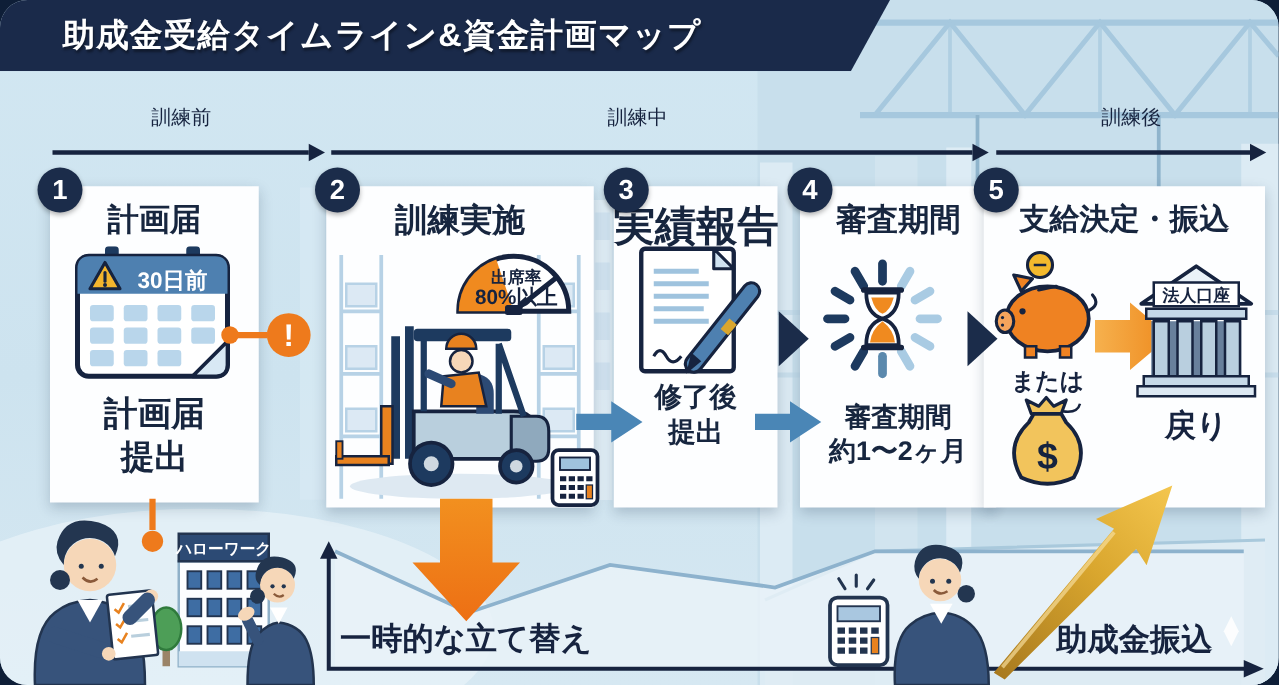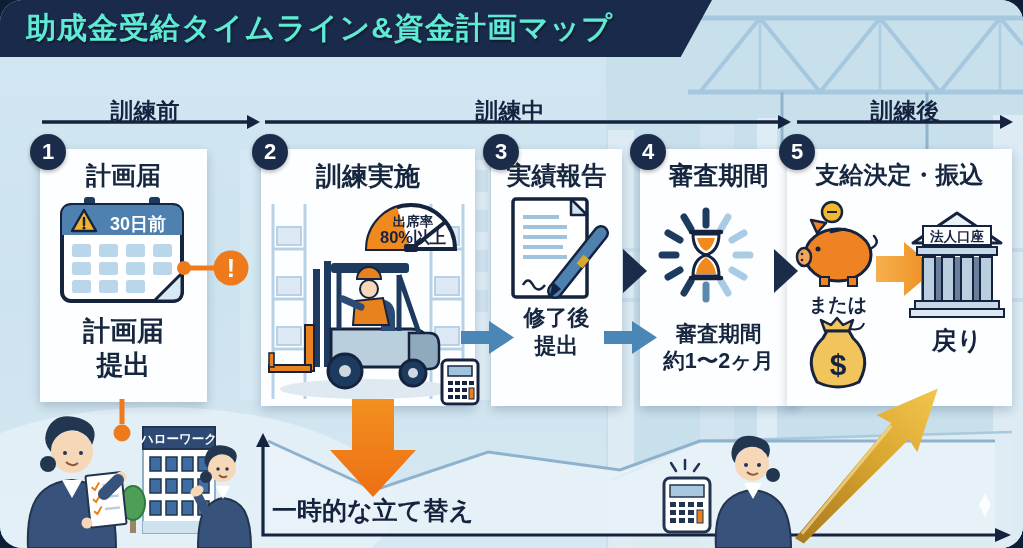--- a/index.html
+++ b/index.html
@@ -5,23 +5,23 @@
   html,body{margin:0;padding:0;background:#0e1e37;}
   .stage{position:relative;width:1023px;height:548px;background:#0e1e37;font-family:"Liberation Sans",sans-serif;overflow:hidden;}
   .content{position:absolute;inset:0;border-radius:22px;overflow:hidden;
     background:linear-gradient(180deg,#d2e7f2 0%,#cde3ef 55%,#d6e8f2 100%);}
   svg{display:block;}
   svg text{font-family:"Liberation Sans",sans-serif;font-weight:bold;}
   .layer{position:absolute;inset:0;width:1023px;height:548px;}
   #bg{z-index:1;} #scene{z-index:2;} #fg{z-index:6;pointer-events:none;}
   .banner{position:absolute;left:0;top:0;width:712px;height:57px;background:#1a2a4a;z-index:4;
     clip-path:polygon(0 0,100% 0,95.6% 100%,0 100%);display:flex;align-items:center;}
-  .banner-title{color:#5eead4;font-weight:bold;font-size:30px;letter-spacing:1px;padding-left:26px;
-    text-shadow:1px 2px 2px rgba(0,0,0,.4);white-space:nowrap;}
-  .phase{position:absolute;top:96px;transform:translateX(-50%);font-size:23px;font-weight:bold;color:#16233f;z-index:3;white-space:nowrap;}
+  .banner-title{color:#ffffff;font-weight:bold;font-size:26px;letter-spacing:1px;padding-left:26px;
+    text-shadow:1px 2px 2px rgba(0,0,0,.4);white-space:nowrap;margin-left:24px;}
+  .phase{position:absolute;top:84px;transform:translateX(-50%);font-size:16px;font-weight:normal;color:#16233f;z-index:3;white-space:nowrap;}
   .card{position:absolute;background:#fdfeff;border-radius:0;box-shadow:0 4px 10px rgba(25,45,75,.22);z-index:3;}
   .badge{position:absolute;width:36px;height:36px;border-radius:50%;background:#1b2c4a;color:#fff;
     display:flex;align-items:center;justify-content:center;font-size:22px;font-weight:bold;z-index:5;
     box-shadow:0 2px 4px rgba(0,0,0,.3);}
   .card-title{text-align:center;font-weight:bold;color:#17263f;margin-top:10px;white-space:nowrap;}
   .caption{position:absolute;width:100%;text-align:center;font-weight:bold;color:#17263f;line-height:1.25;}
   .icon-svg{position:absolute;}
   .floor-label{position:absolute;font-weight:bold;color:#16233f;z-index:4;white-space:nowrap;}
 </style>
 </head>
@@ -248,21 +248,21 @@
         <path d="M106,100 A44,44 0 0 1 136,58.5 L150,100 Z" fill="#f08a1f"></path>
         <path d="M150,100 L183,74" stroke="#16233f" stroke-width="4" stroke-linecap="round"></path>
         <rect x="143" y="95" width="14" height="8" rx="2" fill="#16233f"></rect>
         <text x="152" y="77" font-size="13.5" fill="#16233f" text-anchor="middle">出席率</text>
         <text x="152" y="94" font-size="16.5" fill="#16233f" text-anchor="middle">80%以上</text>
       </g>
     </svg>
   </div>
 
   <div class="card" style="left:491px;top:149px;width:131px;height:257px;">
-    <div class="card-title" style="font-size:25px;">実績報告</div>
+    <div class="card-title" style="font-size:33px;">実績報告</div>
     <svg class="icon-svg" style="left:12px;top:46px;" width="108" height="108" viewBox="0 0 108 108">
       <rect x="10" y="4" width="74" height="98" rx="3" fill="#ffffff" stroke="#16233f" stroke-width="3.5"></rect>
       <path d="M68,4 L84,20 H68 Z" fill="#cfe2f1" stroke="#16233f" stroke-width="2.5" stroke-linejoin="round"></path>
       <path d="M20,22 h36 M20,32 h44 M20,42 h44 M20,52 h40 M20,62 h44" stroke="#9fc3de" stroke-width="4"></path>
       <path d="M20,90 q5,-9 10,0 t12,0" stroke="#16233f" stroke-width="2.5" fill="none"></path>
       <g>
         <path d="M52,96 L98,38" stroke="#16233f" stroke-width="16" stroke-linecap="round"></path>
         <path d="M52,96 L98,38" stroke="#4e80b0" stroke-width="11" stroke-linecap="round"></path>
         <path d="M77,64 L83,69" stroke="#d9a62e" stroke-width="11"></path>
         <path d="M46,104 L58,94 L50,87 Z" fill="#16233f"></path>
@@ -349,20 +349,21 @@
               <rect x="193" y="108" width="12" height="44"></rect>
         </g>
         <rect x="128" y="152" width="84" height="8" fill="#c6d9e8" stroke="#16233f" stroke-width="2"></rect>
         <rect x="123" y="160" width="94" height="8" fill="#dce8f2" stroke="#16233f" stroke-width="2"></rect>
       </g>
       <text x="170" y="200" font-size="25" fill="#16233f" text-anchor="middle">戻り</text>
     </svg>
   </div>
 
   <div class="floor-label" style="left:272px;top:494px;font-size:25px;">一時的な立て替え</div>
+  <div class="floor-label" style="left:845px;top:495px;font-size:25px;">助成金振込</div>
 
   <svg id="fg" class="layer" viewBox="0 0 1023 548">
     <defs>
       <linearGradient id="goldgr" x1="0" y1="0" x2="207" y2="0" gradientUnits="userSpaceOnUse">
         <stop offset="0" stop-color="#a87a1f"></stop>
             <stop offset="0.55" stop-color="#d9a62e"></stop>
             <stop offset="1" stop-color="#f4c64e"></stop>
       </linearGradient>
       <linearGradient id="orgr" x1="0" y1="0" x2="0" y2="1">
         <stop offset="0" stop-color="#f2901f"></stop>

